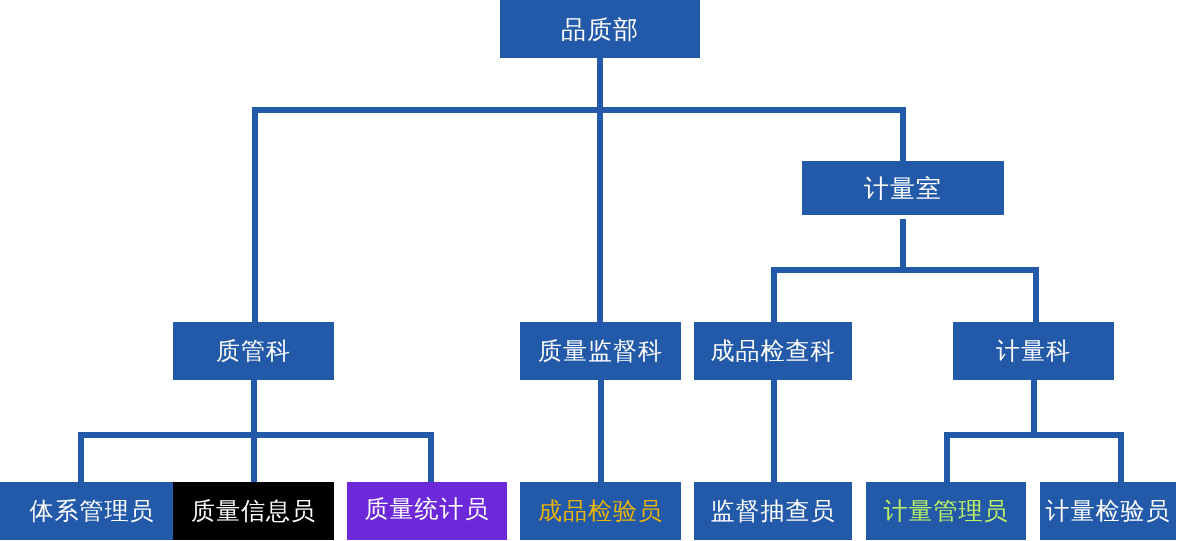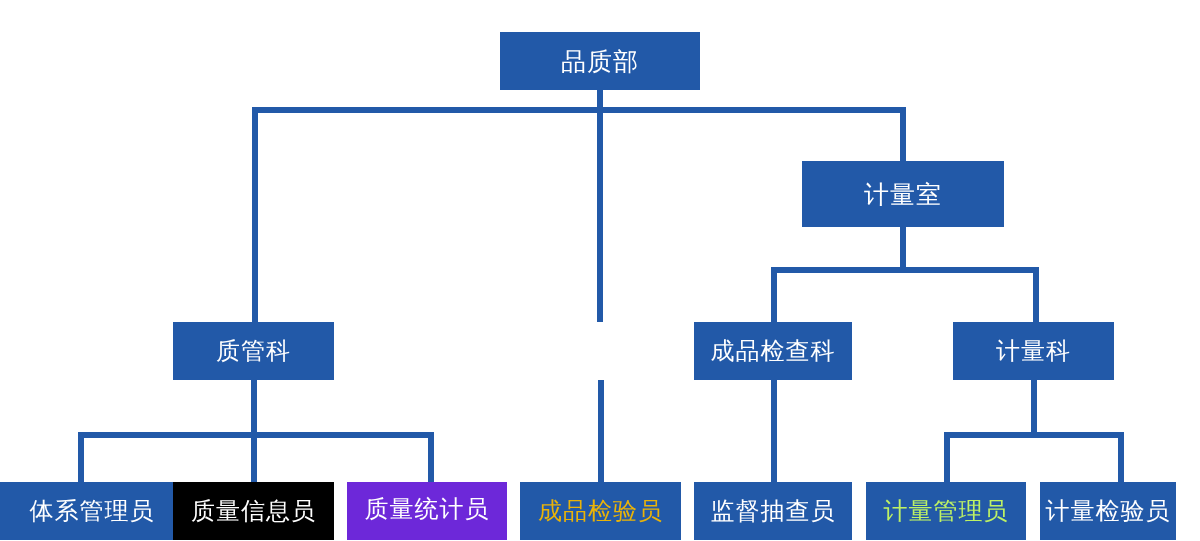--- a/index.html
+++ b/index.html
@@ -61,28 +61,31 @@
     <div class="connector" style="left: 78px; top: 432px; width: 356px; height: 6px; background: rgb(34, 89, 168);"></div>
     <div class="connector" style="left: 78px; top: 432px; width: 6px; height: 50px; background: rgb(34, 89, 168);"></div>
     <div class="connector" style="left: 251px; top: 432px; width: 6px; height: 50px; background: rgb(34, 89, 168);"></div>
     <div class="connector" style="left: 428px; top: 432px; width: 6px; height: 50px; background: rgb(34, 89, 168);"></div>
     <div class="connector" style="left: 598px; top: 380px; width: 6px; height: 102px; background: rgb(34, 89, 168);"></div>
     <div class="connector" style="left: 771px; top: 380px; width: 6px; height: 102px; background: rgb(34, 89, 168);"></div>
     <div class="connector" style="left: 1031px; top: 380px; width: 6px; height: 58px; background: rgb(34, 89, 168);"></div>
     <div class="connector" style="left: 944px; top: 432px; width: 180px; height: 6px; background: rgb(34, 89, 168);"></div>
     <div class="connector" style="left: 944px; top: 432px; width: 6px; height: 50px; background: rgb(34, 89, 168);"></div>
     <div class="connector" style="left: 1118px; top: 432px; width: 6px; height: 50px; background: rgb(34, 89, 168);"></div>
-    <div class="node-box lvl-0" style="left: 500px; top: 0px; width: 200px; height: 58px; background: rgb(34, 89, 168); color: rgb(255, 255, 255); margin-top: 32px;">
+    <div class="node-box lvl-0" style="left: 500px; top: 0px; width: 200px; height: 58px; background: rgb(34, 89, 168); color: rgb(255, 255, 255);">
       <span class="node-label">品质部</span>
     </div>
-    <div class="node-box lvl-1" style="left: 802px; top: 161px; width: 202px; height: 66px; background: rgb(34, 89, 168); color: rgb(255, 255, 255);">
+    <div class="node-box lvl-1" style="left: 802px; top: 161px; width: 202px; height: 54px; background: rgb(34, 89, 168); color: rgb(255, 255, 255);">
       <span class="node-label">计量室</span>
     </div>
     <div class="node-box lvl-2" style="left: 173px; top: 322px; width: 161px; height: 58px; background: rgb(34, 89, 168); color: rgb(255, 255, 255);">
       <span class="node-label">质管科</span>
+    </div>
+    <div class="node-box lvl-2" style="left: 520px; top: 322px; width: 161px; height: 58px; background: rgb(34, 89, 168); color: rgb(255, 255, 255);">
+      <span class="node-label">质量监督科</span>
     </div>
     <div class="node-box lvl-2" style="left: 694px; top: 322px; width: 158px; height: 58px; background: rgb(34, 89, 168); color: rgb(255, 255, 255);">
       <span class="node-label">成品检查科</span>
     </div>
     <div class="node-box lvl-2" style="left: 953px; top: 322px; width: 161px; height: 58px; background: rgb(34, 89, 168); color: rgb(255, 255, 255);">
       <span class="node-label">计量科</span>
     </div>
     <div class="node-box lvl-3" style="left: 0px; top: 482px; width: 184px; height: 58px; background: rgb(34, 89, 168); color: rgb(255, 255, 255);">
       <span class="node-label">体系管理员</span>
     </div>

